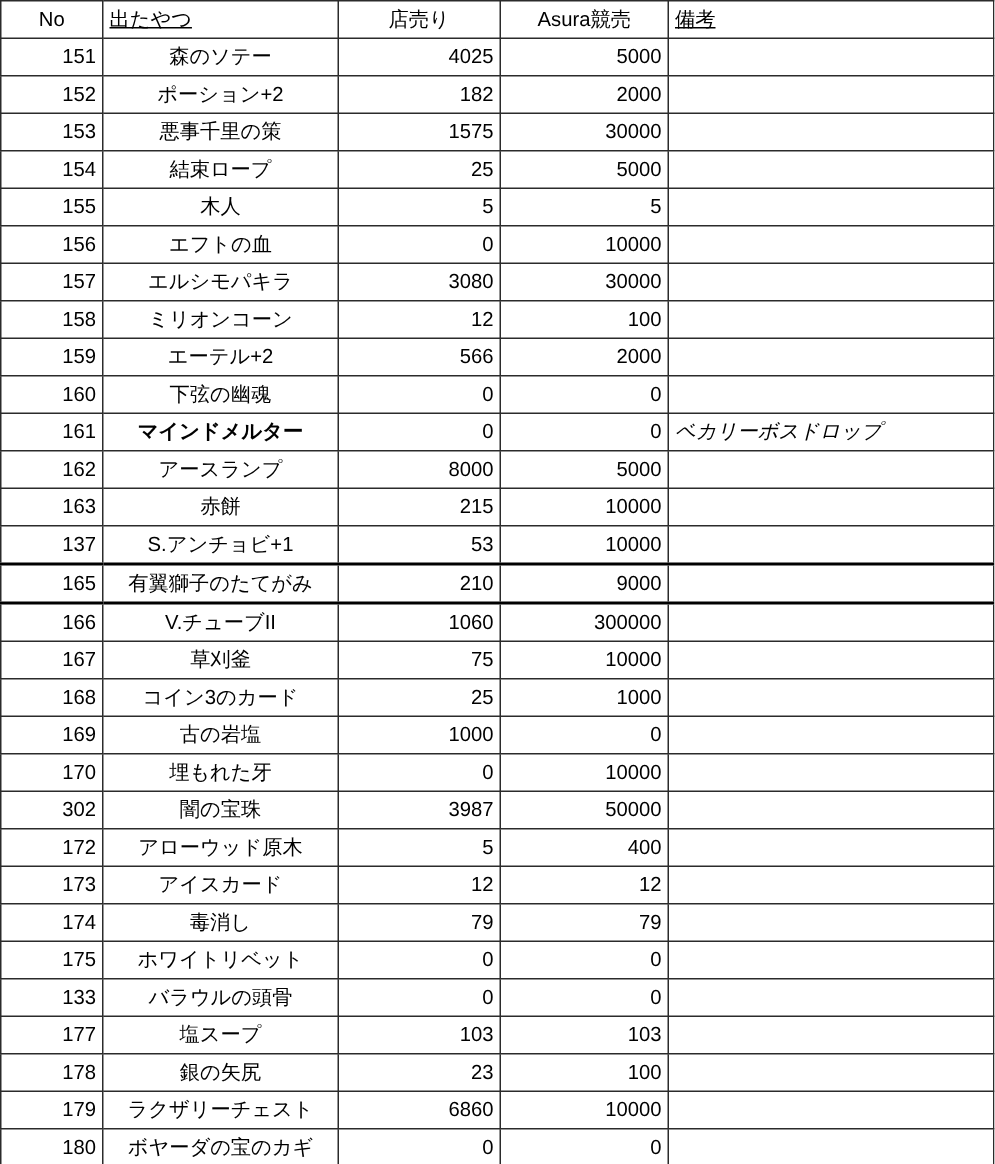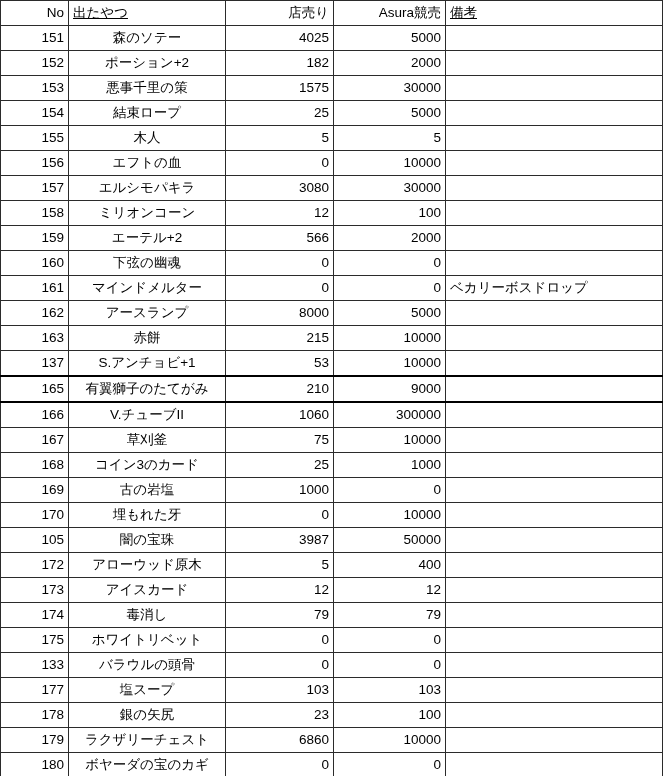--- a/index.html
+++ b/index.html
@@ -30,28 +30,28 @@
     padding: 0 4px;
     font-size: 13.5px;
     font-weight: normal;
     line-height: 24px;
     white-space: nowrap;
     overflow: hidden;
     background: #ffffff;
   }
   .num    { text-align: right; }
   .item   { text-align: center; }
-  .remark { text-align: left; }
+  .remark { text-align: left; font-style: italic; }
   th.h-left  { text-align: left; text-decoration: underline; }
-  th.h-right { text-align: right; }
+  th.h-right { }
   tr.thick td {
     border-top: 2.5px solid #000000;
     border-bottom: 2.5px solid #000000;
   }
-  td.bold { font-weight: normal; }
+  td.bold { font-weight: bold; }
 </style>
 </head>
 <body>
 
 <table class="sheet">
   <colgroup>
     <col class="c-no">
     <col class="c-item">
     <col class="c-shop">
     <col class="c-auction">
@@ -201,21 +201,21 @@
         <td class="remark"></td>
       </tr>
       <tr>
         <td class="num">170</td>
         <td class="item">埋もれた牙</td>
         <td class="num">0</td>
         <td class="num">10000</td>
         <td class="remark"></td>
       </tr>
       <tr>
-        <td class="num">105</td>
+        <td class="num">302</td>
         <td class="item">闇の宝珠</td>
         <td class="num">3987</td>
         <td class="num">50000</td>
         <td class="remark"></td>
       </tr>
       <tr>
         <td class="num">172</td>
         <td class="item">アローウッド原木</td>
         <td class="num">5</td>
         <td class="num">400</td>

